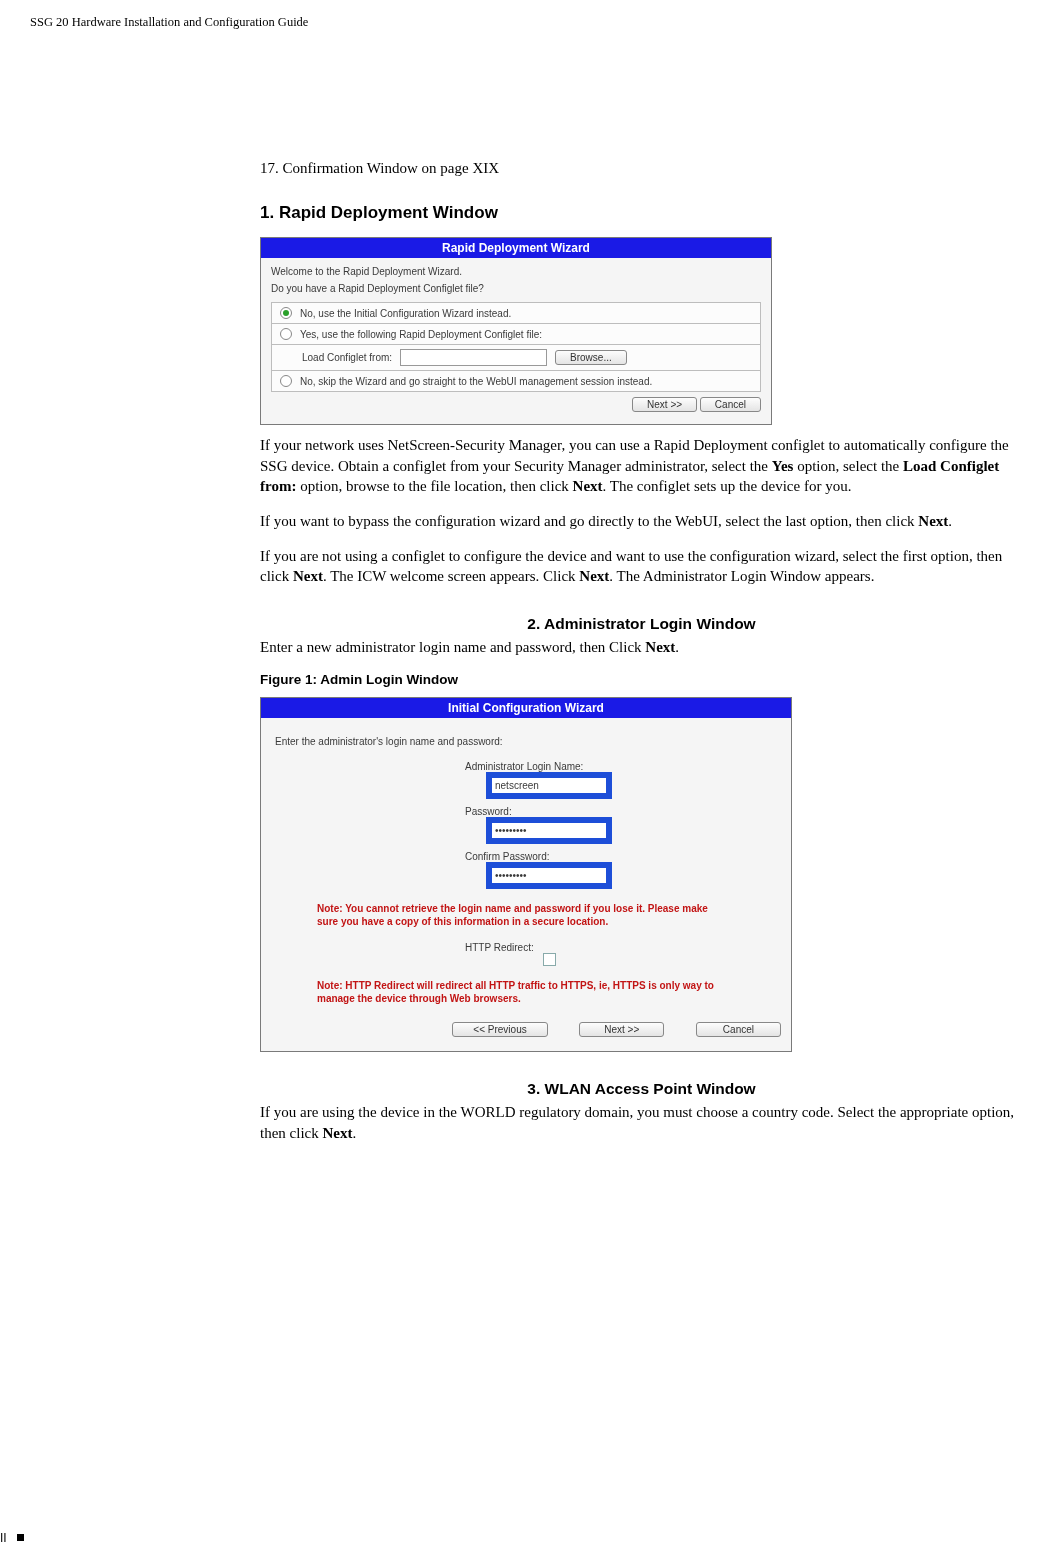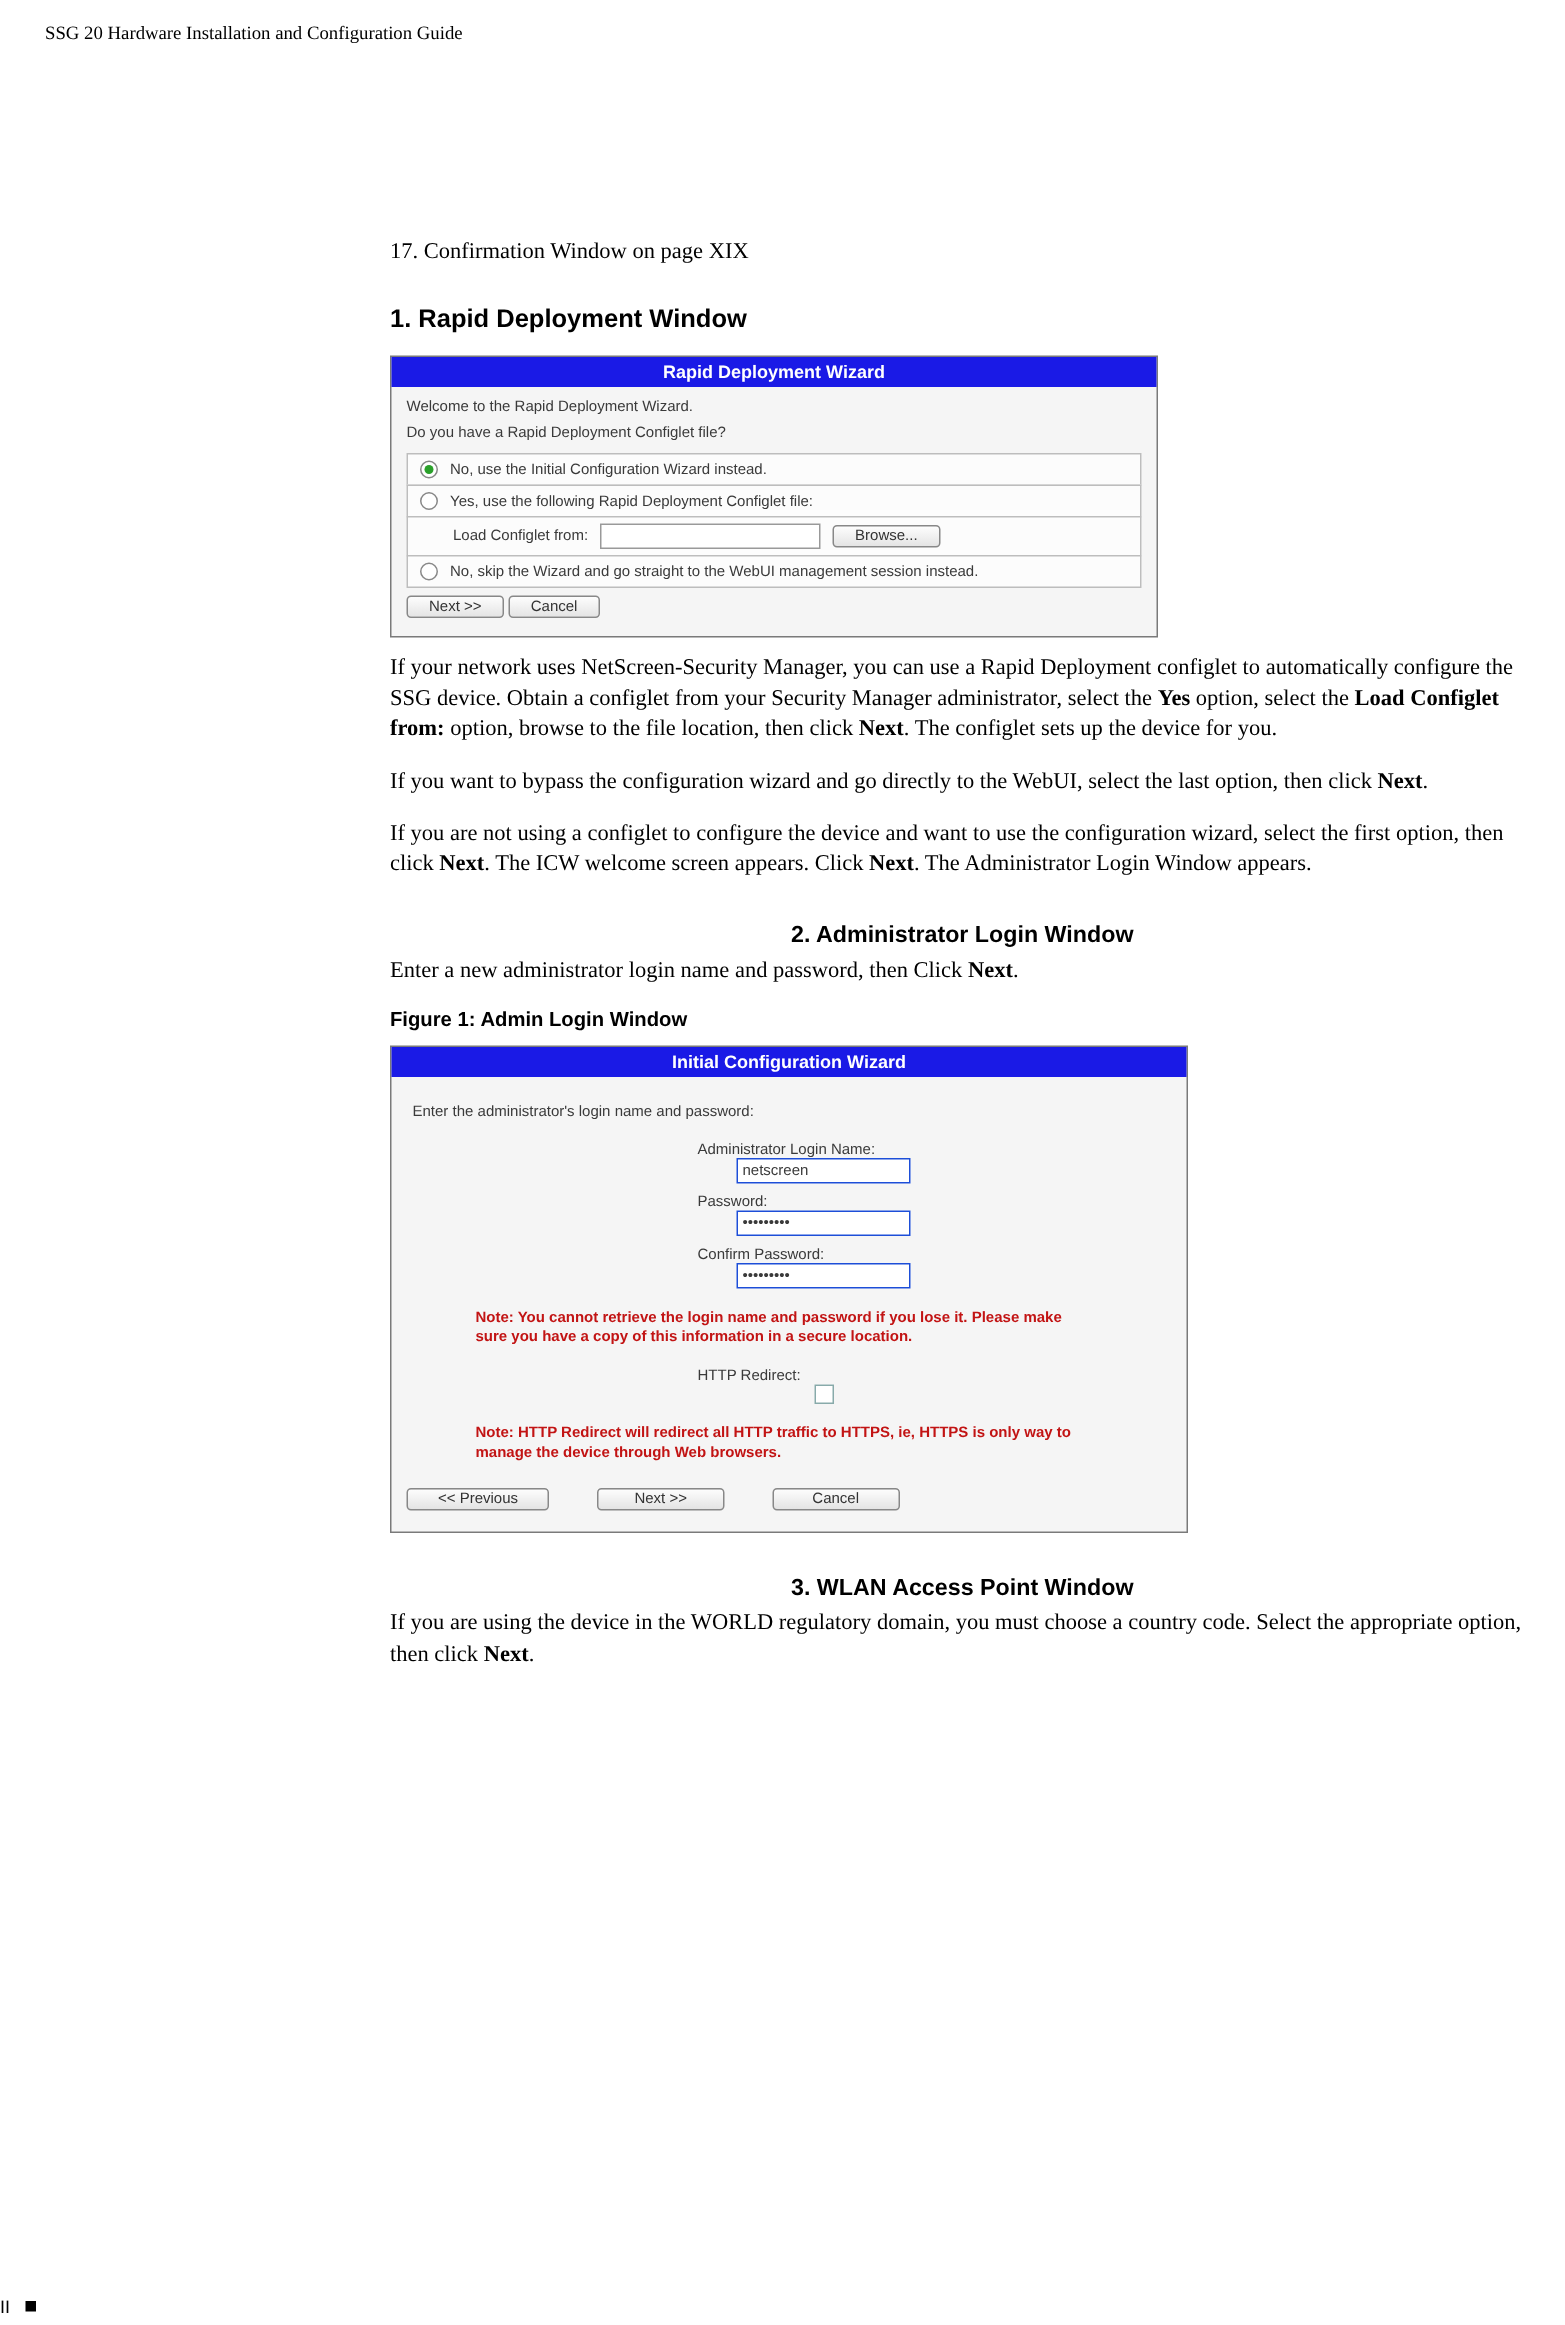--- a/index.html
+++ b/index.html
@@ -105,38 +105,38 @@
     display: inline-block;
     border: 1px solid #888;
     border-radius: 3px;
     background: linear-gradient(#fdfdfd,#e4e4e4);
     font-size: 10px;
     padding: 1px 14px;
     font-family: Verdana, Arial, sans-serif;
     color: #333;
   }
   .wizard-buttons {
-    text-align: left;
+    text-align: right;
     padding: 6px 0 4px 0;
   }
   .wizard2 {
     width: 530px;
   }
   .form-row {
     display: flex;
     align-items: center;
     margin: 7px 0;
     padding-left: 46px;
     flex-direction: column;
   }
   .form-row .lbl {
     width: 168px;
   }
   .text-input {
-    border: 1px solid #1d4ed8;
+    border: 6px solid #1d4ed8;
     background: #fff;
     height: 15px;
     width: 108px;
     padding: 0 3px;
     font-family: Verdana, Arial, sans-serif;
     font-size: 10px;
     display: flex;
     align-items: center;
   }
   .checkbox {

